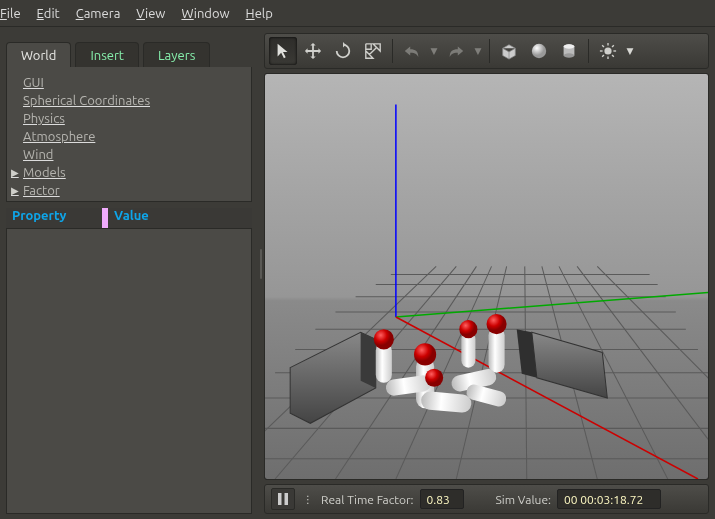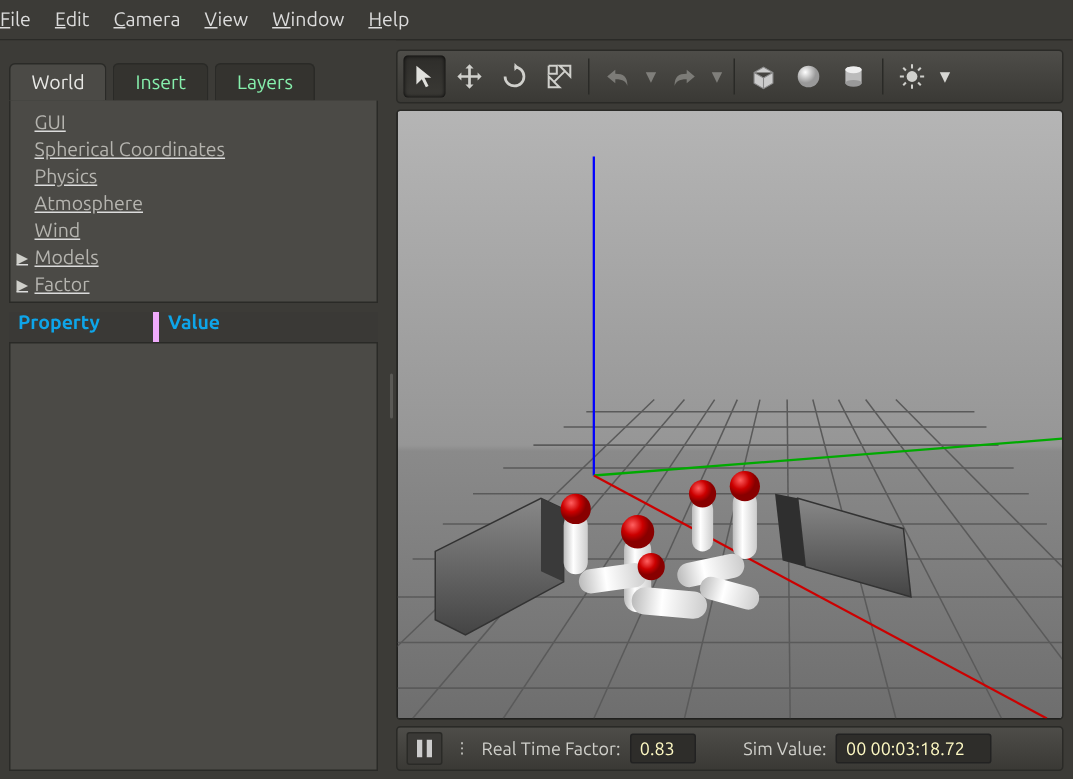--- a/index.html
+++ b/index.html
@@ -90,21 +90,21 @@
     background: #3a3936;
     color: #0ea5e9;
     font-weight: bold;
     height: 20px;
     margin: 6px 6px 0 6px;
   }
   .prop-header .col {
     padding-left: 6px;
   }
   .prop-header .col.property { flex: 0 0 90px; }
-  .prop-header .col.value { flex: 1; border-left: 4px solid #f0abfc; }
+  .prop-header .col.value { flex: 1; border-left: 6px solid #f0abfc; }
   .prop-fill {
     flex: 1;
     margin: 0 6px 6px 6px;
     background: #4b4a46;
     border: 1px solid #2a2a27;
   }
   
   .splitter {
     width: 6px;
     background: #3c3b37;

